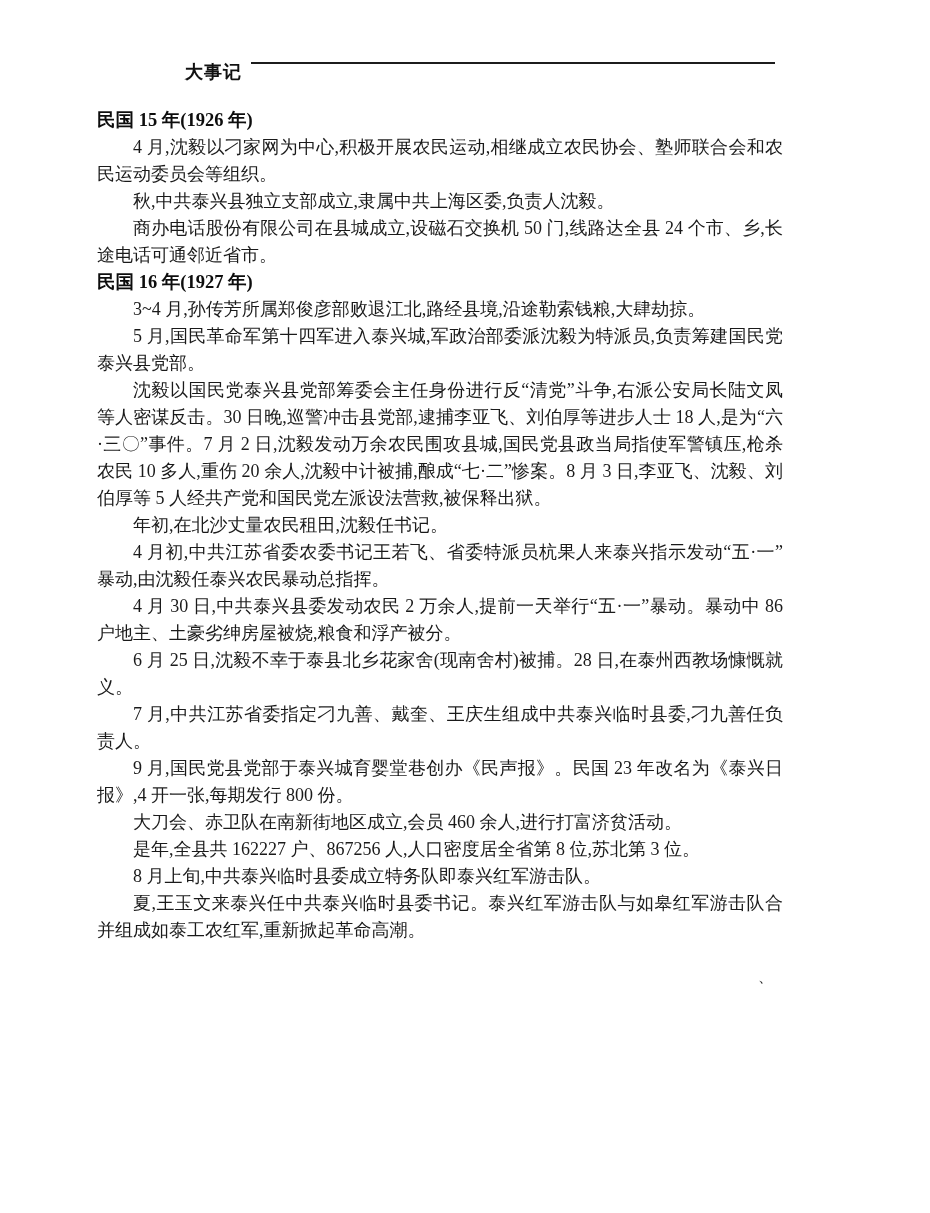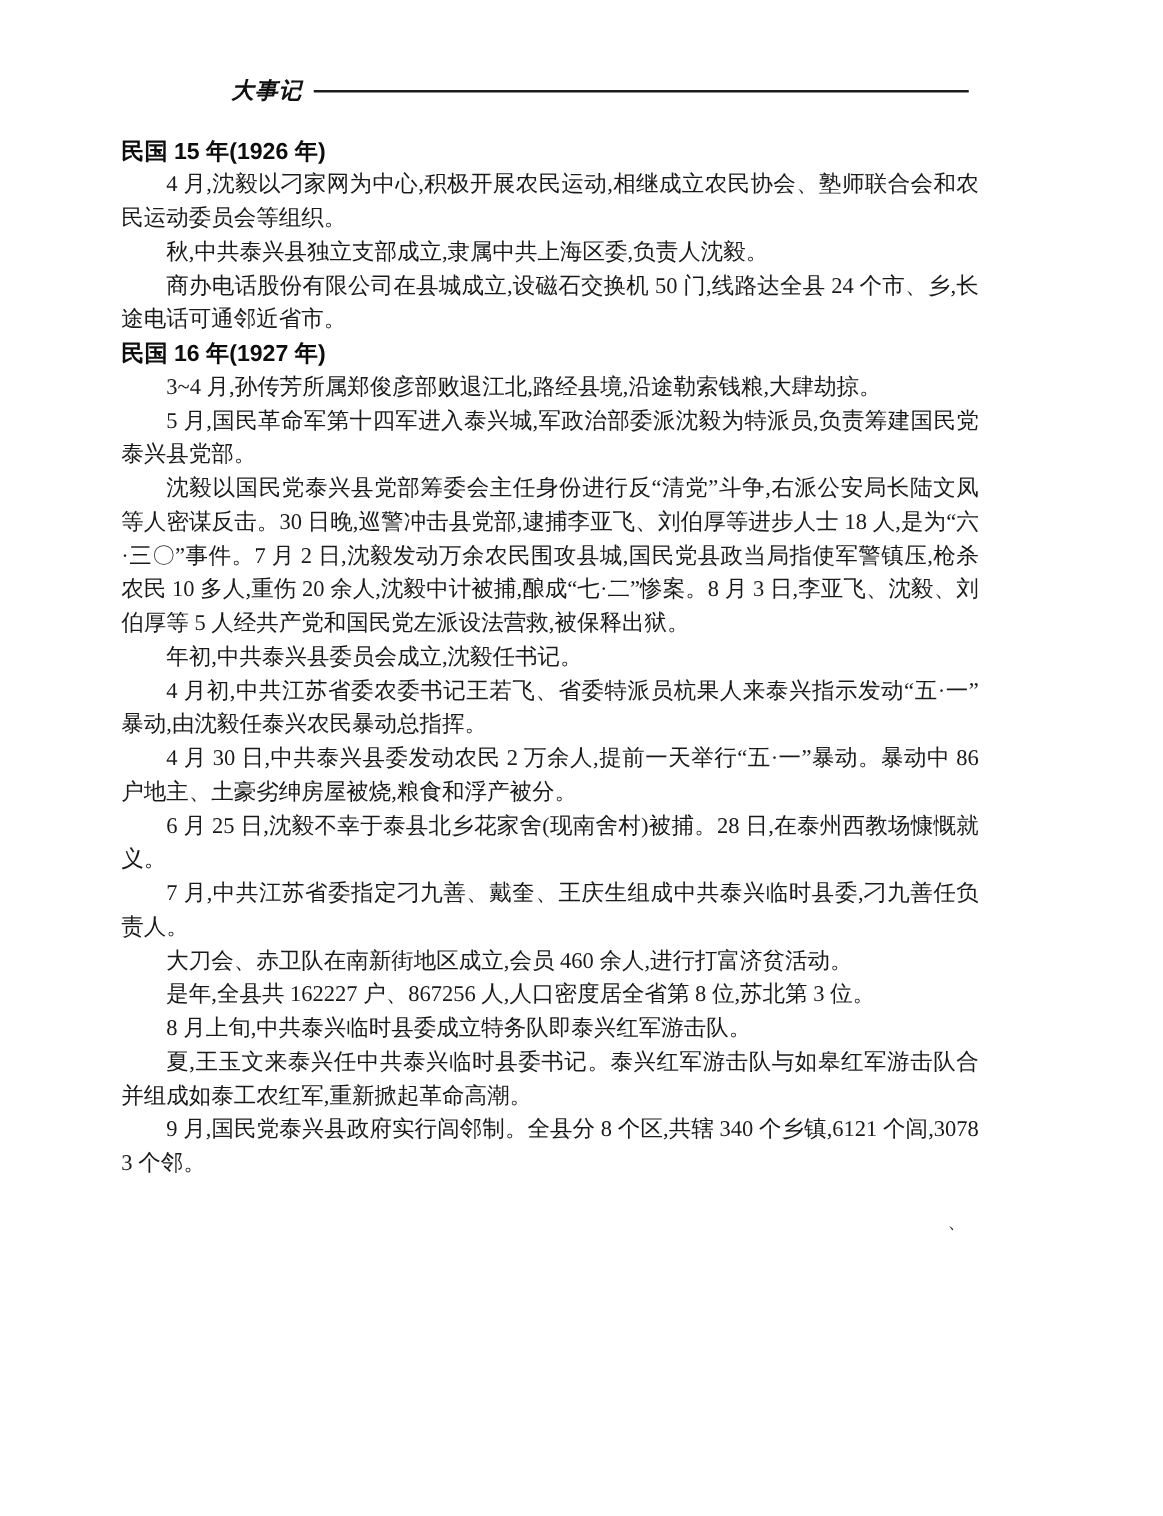--- a/index.html
+++ b/index.html
@@ -18,23 +18,21 @@
     font-family: "Liberation Serif", "DejaVu Serif", serif;
   }
 
   
   .running-header {
     position: absolute;
     left: 185px;
     top: 60px;
     width: 590px;
     display: flex;
-    align-items: center;
     gap: 9px;
-    font-style: italic;
   }
   .rh-title {
     font-family: "Liberation Sans", "DejaVu Sans", sans-serif;
     font-weight: bold;
     font-size: 18px;
     letter-spacing: 1px;
     white-space: nowrap;
     color: #111;
   }
   .rh-rule {
@@ -46,21 +44,21 @@
 
   
   .content {
     position: absolute;
     left: 97px;
     top: 107px;
     width: 686px;
   }
 
   .section-heading {
-    font-family: Liberation Sans, sans-serif;
+    font-family: Liberation Serif, serif;
     font-weight: bold;
     font-size: 18.5px;
     line-height: 27px;
     color: #0d0d0d;
     white-space: nowrap;
   }
 
   .body-para {
     font-size: 18px;
     line-height: 27px;
@@ -99,32 +97,32 @@
     </section>
 
     <section>
       <h2 class="section-heading">民国 16 年(1927 年)</h2>
       <p class="body-para">3~4 月,孙传芳所属郑俊彦部败退江北,路经县境,沿途勒索钱粮,大肆劫掠。</p>
       <p class="body-para">5 月,国民革命军第十四军进入泰兴城,军政治部委派沈毅为特派员,负责筹建国民党泰兴县党部。</p>
       <p class="body-para">沈毅以国民党泰兴县党部筹委会主任身份进行反“清党”斗争,右派公安局长陆文凤等人密谋反击。30 日晚,巡警冲击县党部,逮捕李亚飞、刘伯厚等进步人士 18 人,是为“六·三〇”事件。7 月 2 日,沈毅发动万余农民围攻县城,国民党县政当局指使军警镇压,枪杀农民 10 多人,重伤 20 余人,沈毅中计被捕,酿成“七·二”惨案。8 月 3 日,李亚飞、沈毅、刘伯厚等 5 人经共产党和国民党左派设法营救,被保释出狱。</p>
     </section>
 
     <section>
-      <p class="body-para">年初,中共泰兴县委员会成立,沈毅任书记。</p>
+      <p class="body-para">年初,在北沙丈量农民租田,沈毅任书记。</p>
       <p class="body-para">4 月初,中共江苏省委农委书记王若飞、省委特派员杭果人来泰兴指示发动“五·一”暴动,由沈毅任泰兴农民暴动总指挥。</p>
       <p class="body-para">4 月 30 日,中共泰兴县委发动农民 2 万余人,提前一天举行“五·一”暴动。暴动中 86 户地主、土豪劣绅房屋被烧,粮食和浮产被分。</p>
       <p class="body-para">6 月 25 日,沈毅不幸于泰县北乡花家舍(现南舍村)被捕。28 日,在泰州西教场慷慨就义。</p>
       <p class="body-para">7 月,中共江苏省委指定刁九善、戴奎、王庆生组成中共泰兴临时县委,刁九善任负责人。</p>
+      <p class="body-para">9 月,国民党县党部于泰兴城育婴堂巷创办《民声报》。民国 23 年改名为《泰兴日报》,4 开一张,每期发行 800 份。</p>
       <p class="body-para">大刀会、赤卫队在南新街地区成立,会员 460 余人,进行打富济贫活动。</p>
       <p class="body-para">是年,全县共 162227 户、867256 人,人口密度居全省第 8 位,苏北第 3 位。</p>
     </section>
 
     <section>
       <p class="body-para">8 月上旬,中共泰兴临时县委成立特务队即泰兴红军游击队。</p>
       <p class="body-para">夏,王玉文来泰兴任中共泰兴临时县委书记。泰兴红军游击队与如皋红军游击队合并组成如泰工农红军,重新掀起革命高潮。</p>
-      <p class="body-para">9 月,国民党泰兴县政府实行闾邻制。全县分 8 个区,共辖 340 个乡镇,6121 个闾,30783 个邻。</p>
     </section>
 
   </main>
 
   <span class="stray-mark">、</span>
 
 </div>
 
 </body></html>

